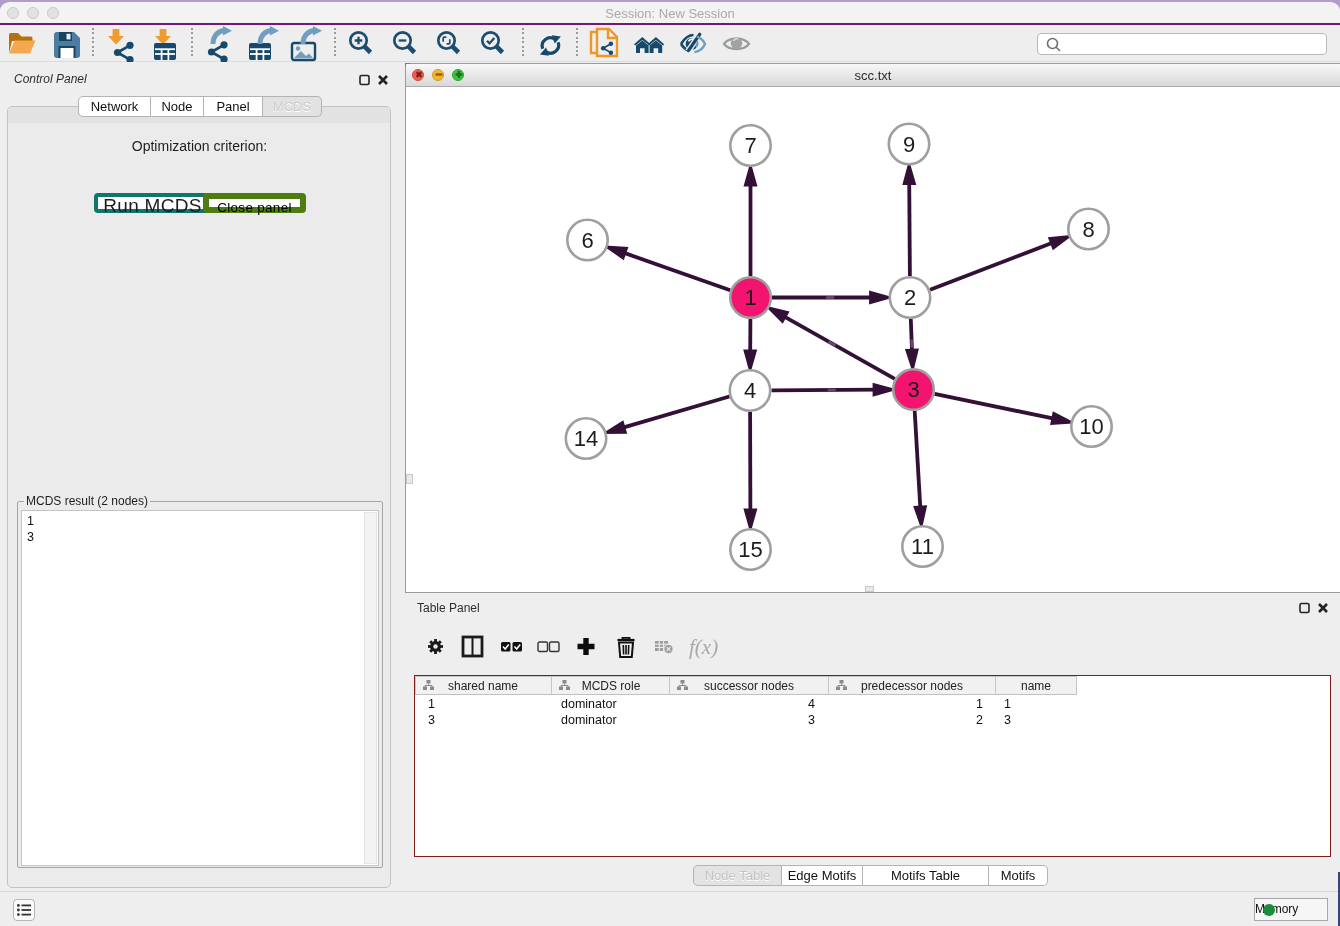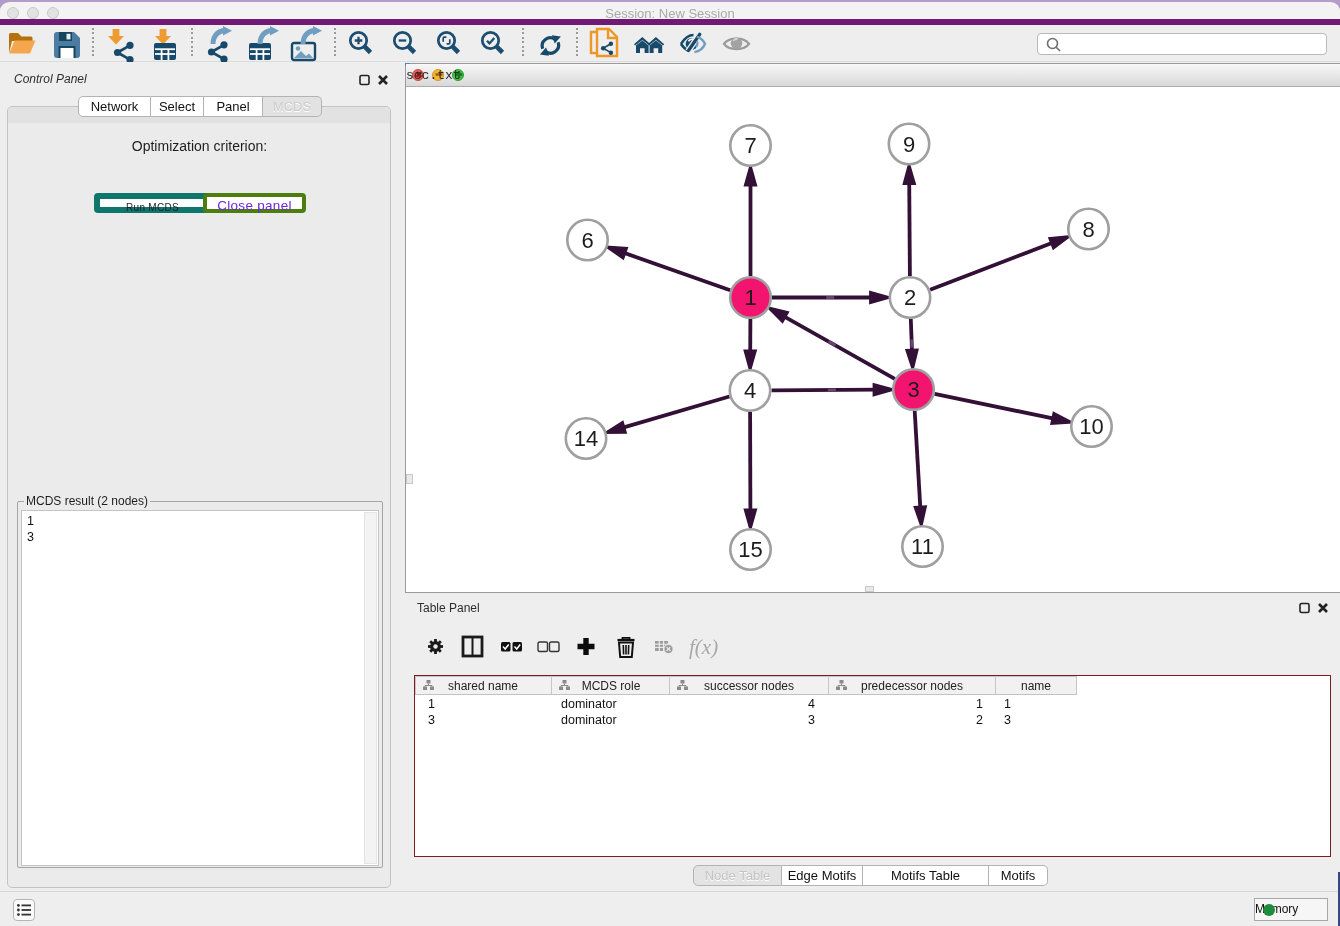--- a/index.html
+++ b/index.html
@@ -1,21 +1,21 @@
 <!DOCTYPE html>
 <html><head>
 <meta charset="utf-8">
 <style>
   * { margin:0; padding:0; box-sizing:border-box; }
   html,body { width:1340px; height:926px; overflow:hidden; }
   body { font-family:"Liberation Sans", sans-serif; background:#b29ccc; position:relative; }
   #win { position:absolute; left:0; top:2px; width:1340px; height:924px;
          background:#eeeeee; border-radius:9px 9px 0 0; border-top:1px solid #87619f; }
   #titlebar { position:absolute; left:0; top:2px; width:100%; height:23px; border-radius:9px 9px 0 0;
-              background:#f3f3f3; border-bottom:6px solid #701a75; }
+              background:#f3f3f3; border-bottom:2px solid #701a75; }
   .tl { position:absolute; top:5px; width:12px; height:12px; border-radius:50%;
         background:#e2e2e2; border:1px solid #c9c9c9; }
   #wtitle { position:absolute; top:4px; left:0; width:100%; text-align:center;
             font-size:13px; color:#a9a9a9; }
   #toolbar { position:absolute; left:0; top:25px; width:100%; height:37px; background:#eeeeee;
              border-bottom:1px solid #dcdcdc; }
   .tsep { position:absolute; top:3px; height:31px; width:2px;
           background:repeating-linear-gradient(to bottom,#9a9a9a 0 2px,rgba(0,0,0,0) 2px 4.4px); }
   #search { position:absolute; left:1037px; top:33px; width:290px; height:22px; background:#fff;
             border:1px solid #b9b9b9; border-radius:4px; }
@@ -202,49 +202,49 @@
 
 <div id="controlpanel">
   <div class="ptitle" style="left:14px; top:10px;font-style:italic;">Control Panel</div>
   <svg width="34" height="14" style="position:absolute;left:357px;top:10.5px;" viewBox="0 0 34 14">
     <rect x="3" y="2.5" width="9" height="9" rx="1.5" fill="none" stroke="#222" stroke-width="1.6"></rect>
     <path d="M22,3 l8,8 M30,3 l-8,8" stroke="#222" stroke-width="2.6"></path>
   </svg>
   <div id="cp-inner"></div>
   <div style="position:absolute;left:8px;top:45px;width:382px;height:16px;background:#e2e2e2;border-radius:4px 4px 0 0;"></div>
   <div class="tab" style="left:78px;  top:34px; width:73px;  border-radius:5px 0 0 5px;">Network</div>
-  <div class="tab" style="left:151px; top:34px; width:53px;  border-left:none;">Select</div>
+  <div class="tab" style="left:151px; top:34px; width:53px;  border-left:none;">Node</div>
   <div class="tab" style="left:204px; top:34px; width:59px;  border-left:none;">Panel</div>
   <div class="tab sel" style="left:263px; top:34px; width:59px; border-left:none; border-radius:0 5px 5px 0;">MCDS</div>
   <div style="position:absolute; left:0; top:76px; width:399px; text-align:center; font-size:14px; color:#1e1e1e;">Optimization criterion:</div>
-  <div style="position:absolute; left:94px; top:131px; width:117px; height:20px; background:#fff; border:6px solid #0f766e;
-              border-radius:4px; font-size:10px; color:#1e1e1e; text-align:center; line-height:18px; letter-spacing:0.3px;">Run MCDS</div>
-  <div style="position:absolute; left:203px; top:131px; width:103px; height:20px; background:#fff; border:4px solid #4d7c0f;
-              border-radius:4px; font-size:13.5px; color:#6d28d9; text-align:center; line-height:18px; letter-spacing:0.3px;">Close panel</div>
+  <div style="position:absolute; left:94px; top:131px; width:117px; height:20px; background:#fff; border:4px solid #0f766e;
+              border-radius:4px; font-size:19px; color:#1e1e1e; text-align:center; line-height:18px; letter-spacing:0.3px;">Run MCDS</div>
+  <div style="position:absolute; left:203px; top:131px; width:103px; height:20px; background:#fff; border:6px solid #4d7c0f;
+              border-radius:4px; font-size:13.5px; color:#000000; text-align:center; line-height:18px; letter-spacing:0.3px;">Close panel</div>
   <fieldset style="position:absolute; left:17px; top:432px; width:366px; height:374px; border:1px solid #a5a5a5; border-radius:2px; padding:0;">
     <legend style="font-size:12px; color:#1e1e1e; padding:0 2px; margin-left:6px;">MCDS result (2 nodes)</legend>
     <div style="position:absolute; left:3px; top:1.5px; right:3px; bottom:1px; background:#fff; border:1px solid #c4c4c4;
                 font-size:12.5px; color:#111; line-height:16px; padding:2px 0 0 5px;">1<br>3
       <div style="position:absolute; right:1px; top:1px; bottom:1px; width:13px; background:#f3f3f3; border:1px solid #e4e4e4;"></div>
     </div>
   </fieldset>
 </div>
 
 <div id="netwin">
   <div style="position:absolute;left:-1px;top:-1px;width:5px;height:3px;background:#5b80c0;"></div>
   <div id="nettitle">
     <div class="mac" style="left:6px; background:#ec5f58; border:1px solid #d04a42;"></div>
     <div class="mac" style="left:26px; background:#f6b52e; border:1px solid #d49a24;"></div>
     <div class="mac" style="left:46px; background:#40c244; border:1px solid #29a32e;"></div>
     <svg width="64" height="23" viewBox="0 0 64 23" style="position:absolute;left:0;top:0;">
       <path d="M10.6,8.1 l4.8,4.8 m0,-4.8 l-4.8,4.8" stroke="#801f1a" stroke-width="2.3"></path>
       <path d="M29.6,10.5 h6.8" stroke="#8e5f10" stroke-width="2.4"></path>
       <path d="M53,7.1 v6.8 M49.6,10.5 h6.8" stroke="#1d7222" stroke-width="2.4"></path>
     </svg>
-    <div style="position:absolute;top:4px;left:0;width:100%;text-align:left;font-size:13px;color:#2b2b2b;font-family:Liberation Mono, monospace;">scc.txt</div>
+    <div style="position:absolute;top:4px;left:0;width:100%;text-align:center;font-size:13px;color:#2b2b2b;">scc.txt</div>
   </div>
   <svg id="graph" width="933" height="502" style="position:absolute;left:-1px;top:23px;" font-family="Liberation Sans, sans-serif">
 <g stroke="#331036" stroke-width="3.8" fill="#331036">
 <line x1="345.5" y1="189.0" x2="345.5" y2="94.3"></line>
 <polygon points="345.5,81.5 350.0,97.5 341.0,97.5"></polygon>
 <line x1="325.2" y1="203.3" x2="216.3" y2="164.9"></line>
 <polygon points="204.2,160.7 220.8,161.7 217.8,170.2"></polygon>
 <line x1="367.0" y1="210.5" x2="469.2" y2="210.5"></line>
 <polygon points="482.0,210.5 466.0,215.0 466.0,206.0"></polygon>
 <line x1="345.4" y1="232.0" x2="345.2" y2="267.7"></line>

